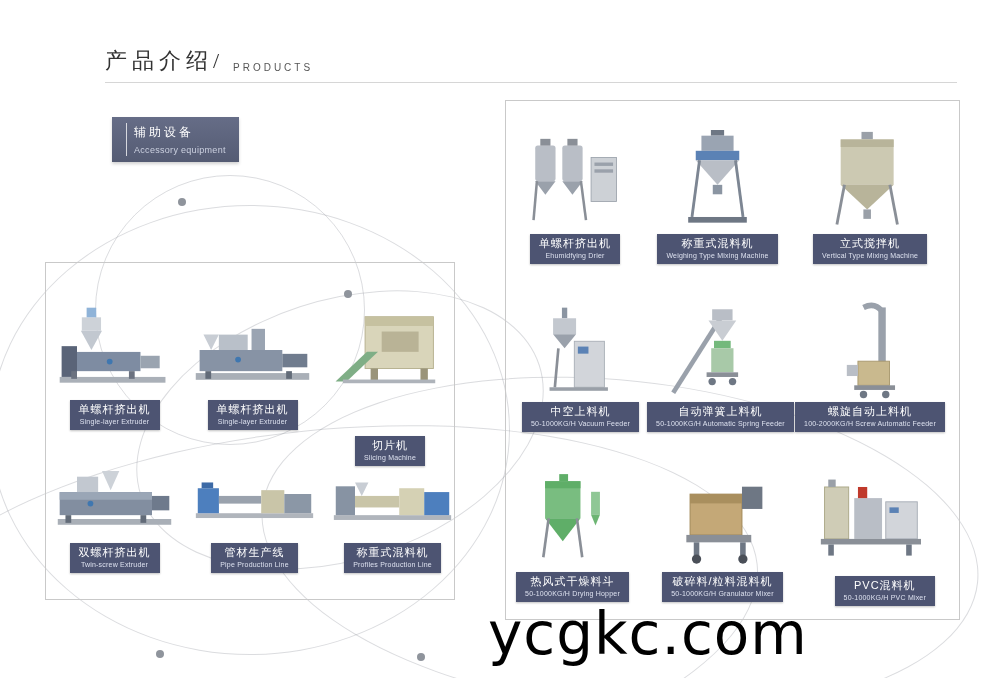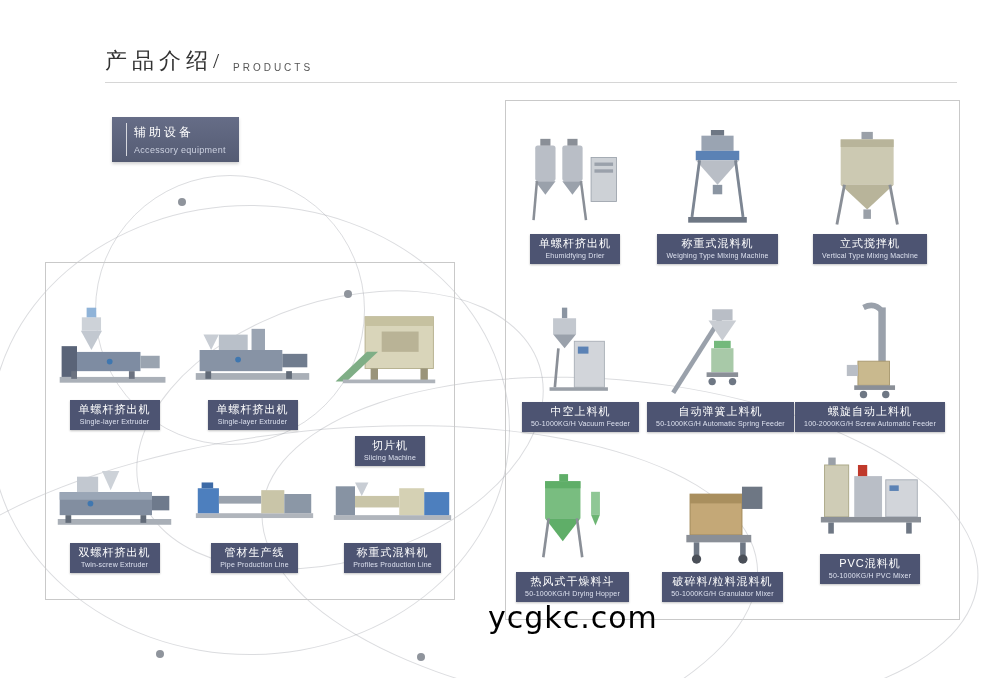--- a/index.html
+++ b/index.html
@@ -40,21 +40,21 @@
   .product { position:absolute; display:flex; flex-direction:column; align-items:center; z-index:2; }
   .product .img { width:100%; display:flex; align-items:flex-end; justify-content:center; }
   .product .img svg { width:100%; height:100%; }
   .plabel { background:#4d5472; color:#fff; text-align:center; padding:3px 9px 4px; white-space:nowrap;
             box-shadow:0 1px 2px rgba(0,0,0,.25); }
   .plabel .cn { font-size:11px; letter-spacing:1px; line-height:13px; }
   .plabel .en { font-size:7px; color:#dde1ef; line-height:9px; margin-top:1px; letter-spacing:.2px; }
 
   
   .watermark { position:absolute; left:488px; top:600px; font-family:"DejaVu Sans", sans-serif;
-               font-size:30px; font-weight:500; color:#000; z-index:6; letter-spacing:1px; }
+               font-size:58px; font-weight:500; color:#000; z-index:6; letter-spacing:1px; }
 </style>
 </head>
 <body>
 
 <div class="page">
 
   <div class="deco e1"></div>
   <div class="deco e2"></div>
   <div class="deco e3"></div>
   <div class="deco e4"></div>
@@ -334,21 +334,21 @@
         <circle cx="37" cy="96" r="5" fill="#4a4f58"></circle>
         <circle cx="87" cy="96" r="5" fill="#4a4f58"></circle>
       </svg>
     </div>
     <figcaption class="plabel">
       <div class="cn">破碎料/粒料混料机</div>
       <div class="en">50-1000KG/H  Granulator Mixer</div>
     </figcaption>
   </figure>
 
-  <figure class="product" style="left:805px;top:452px;width:130px;">
+  <figure class="product" style="left:805px;top:474px;width:130px;align-items:flex-end;">
     <div class="img" style="height:102px;">
       <svg viewBox="0 0 130 110">
         <rect x="16" y="14" width="26" height="56" fill="#cfccb6" stroke="#aba786"></rect>
         <rect x="20" y="6" width="8" height="8" fill="#9aa0a8"></rect>
         <rect x="48" y="26" width="30" height="44" fill="#b9bec6"></rect>
         <rect x="52" y="14" width="10" height="12" fill="#c0392b"></rect>
         <rect x="82" y="30" width="34" height="40" fill="#d2d5da" stroke="#a7adb5"></rect>
         <rect x="86" y="36" width="10" height="6" fill="#5b82b5"></rect>
         <rect x="12" y="70" width="108" height="6" fill="#8a8f97"></rect>
         <rect x="20" y="76" width="6" height="12" fill="#6e7784"></rect>

